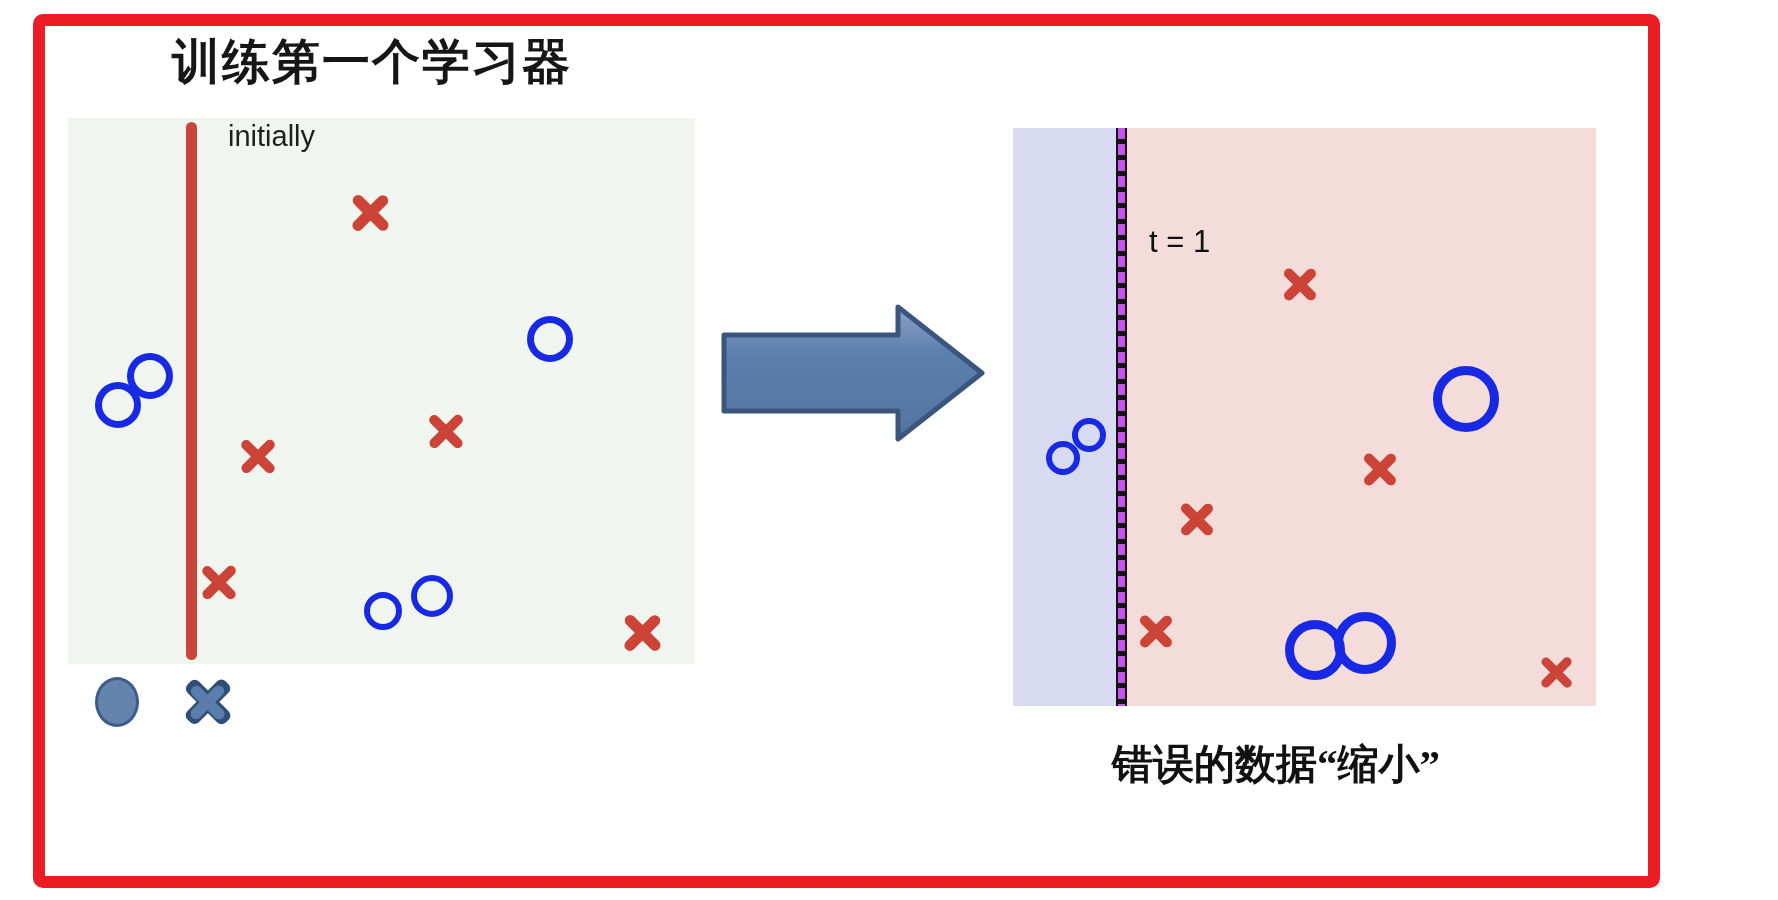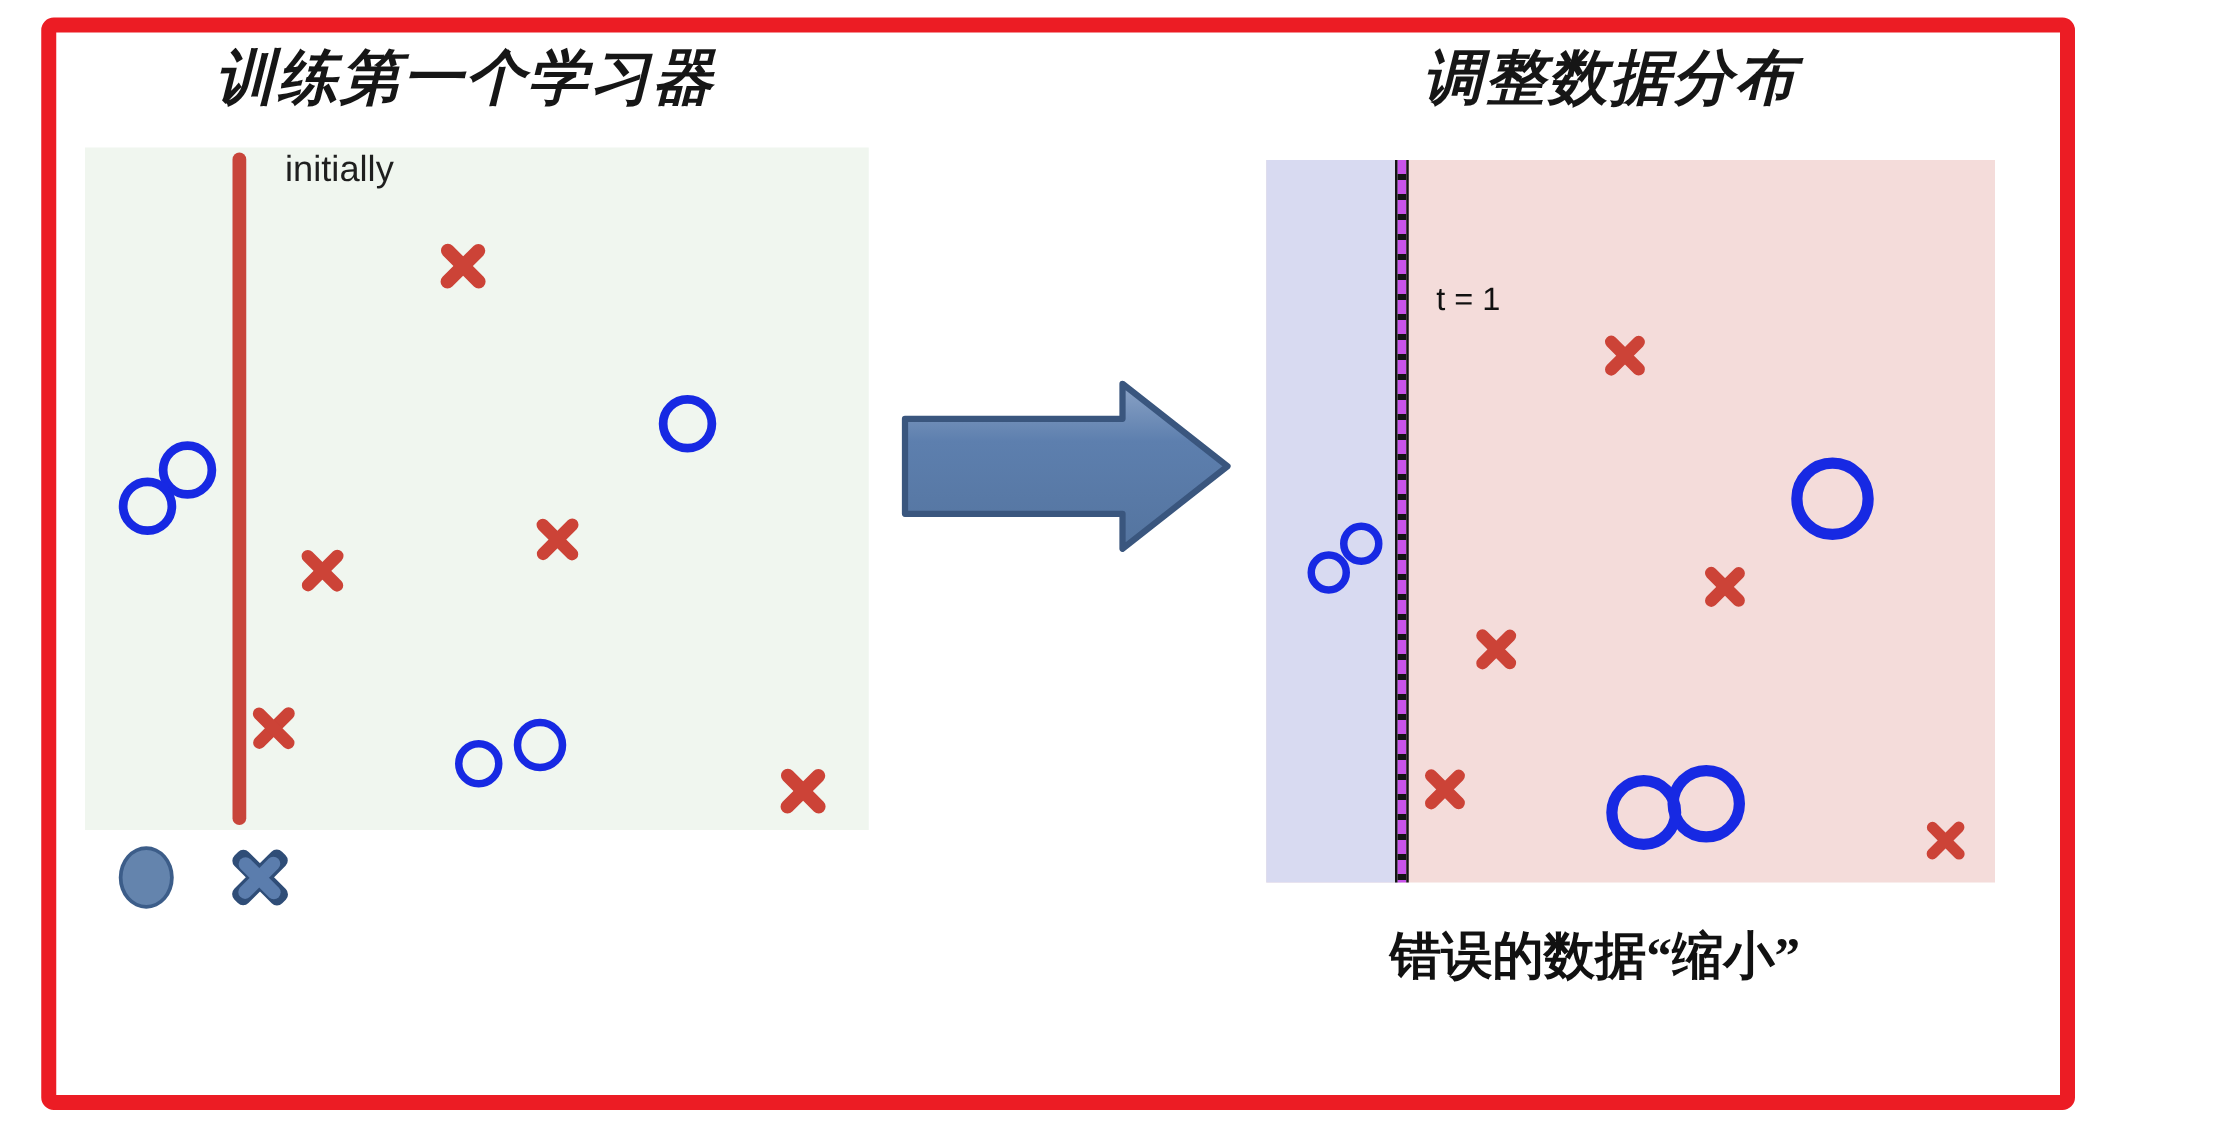--- a/index.html
+++ b/index.html
@@ -2,35 +2,35 @@
 <html><head>
 <meta charset="utf-8">
 <style>
   html,body{margin:0;padding:0;background:#ffffff;}
   .canvas{position:relative;width:1778px;height:900px;background:#ffffff;overflow:hidden;
           font-family:"Liberation Sans", sans-serif;}
   .frame{position:absolute;left:33px;top:14px;width:1627px;height:874px;
          border:12px solid #ec1c24;border-radius:10px;box-sizing:border-box;}
   .title{position:absolute;top:30px;width:560px;text-align:center;
          font-family:"Liberation Serif", serif;font-size:48px;font-weight:600;
-         color:#161616;letter-spacing:2px;white-space:nowrap;font-style:italic;}
+         color:#161616;letter-spacing:2px;white-space:nowrap;}
   .title.left{left:92px;}
   .title.right{left:1008px;}
   .panel{position:absolute;}
   .panel-left{left:68px;top:118px;width:627px;height:546px;background:#f0f6ef;}
   .redline{position:absolute;left:118px;top:4px;width:11px;height:538px;
            background:#c8453a;border-radius:6px;z-index:2;}
   .init-label{position:absolute;left:160px;top:2px;font-size:29px;color:#1f1f1f;
               font-weight:500;z-index:2;}
   .panel-right{left:1013px;top:128px;width:583px;height:578px;background:#f4dcda;}
   .lavender{position:absolute;left:0;top:0;width:108px;height:578px;background:#d8daf1;}
   .divider{position:absolute;left:103px;top:0;width:11px;height:578px;z-index:2;
            background:repeating-linear-gradient(180deg,#c853ea 0px,#c853ea 11px,#141414 11px,#141414 16px);
            border-left:2px solid #141414;border-right:2px solid #141414;box-sizing:border-box;}
-  .t1-label{position:absolute;left:136px;top:96px;font-size:26px;color:#111111;
+  .t1-label{position:absolute;left:136px;top:96px;font-size:31px;color:#111111;
             font-weight:500;z-index:2;white-space:nowrap;}
   .arrow-svg{position:absolute;left:718px;top:299px;z-index:1;}
   .xmark{position:absolute;z-index:3;}
   .xmark .bar{position:absolute;left:50%;top:-7%;height:114%;width:27%;
               margin-left:-13.5%;border-radius:8px;}
   .bar.b1{transform:rotate(45deg);}
   .bar.b2{transform:rotate(-45deg);}
   .omark{position:absolute;z-index:3;border-style:solid;border-radius:50%;
          box-sizing:border-box;background:transparent;}
   .legend-circle{position:absolute;left:95px;top:677px;width:44px;height:50px;
@@ -48,21 +48,20 @@
 </style>
 </head>
 <body>
 
 <div class="canvas">
 
   <div class="frame"></div>
 
   <div class="title left">训练第一个学习器</div>
 
-  <div class="title right">调整数据分布</div>
 
   <div class="panel panel-left">
     <div class="redline"></div>
     <div class="init-label">initially</div>
   <span class="xmark" style="width: 40px; height: 40px; left: 282px; top: 75px;">
         <i class="bar b1" style="background: rgb(204, 67, 55);"></i>
         <i class="bar b2" style="background: rgb(204, 67, 55);"></i>
       </span>
       <span class="xmark" style="width: 38px; height: 38px; left: 359px; top: 295px;">
         <i class="bar b1" style="background: rgb(204, 67, 55);"></i>

